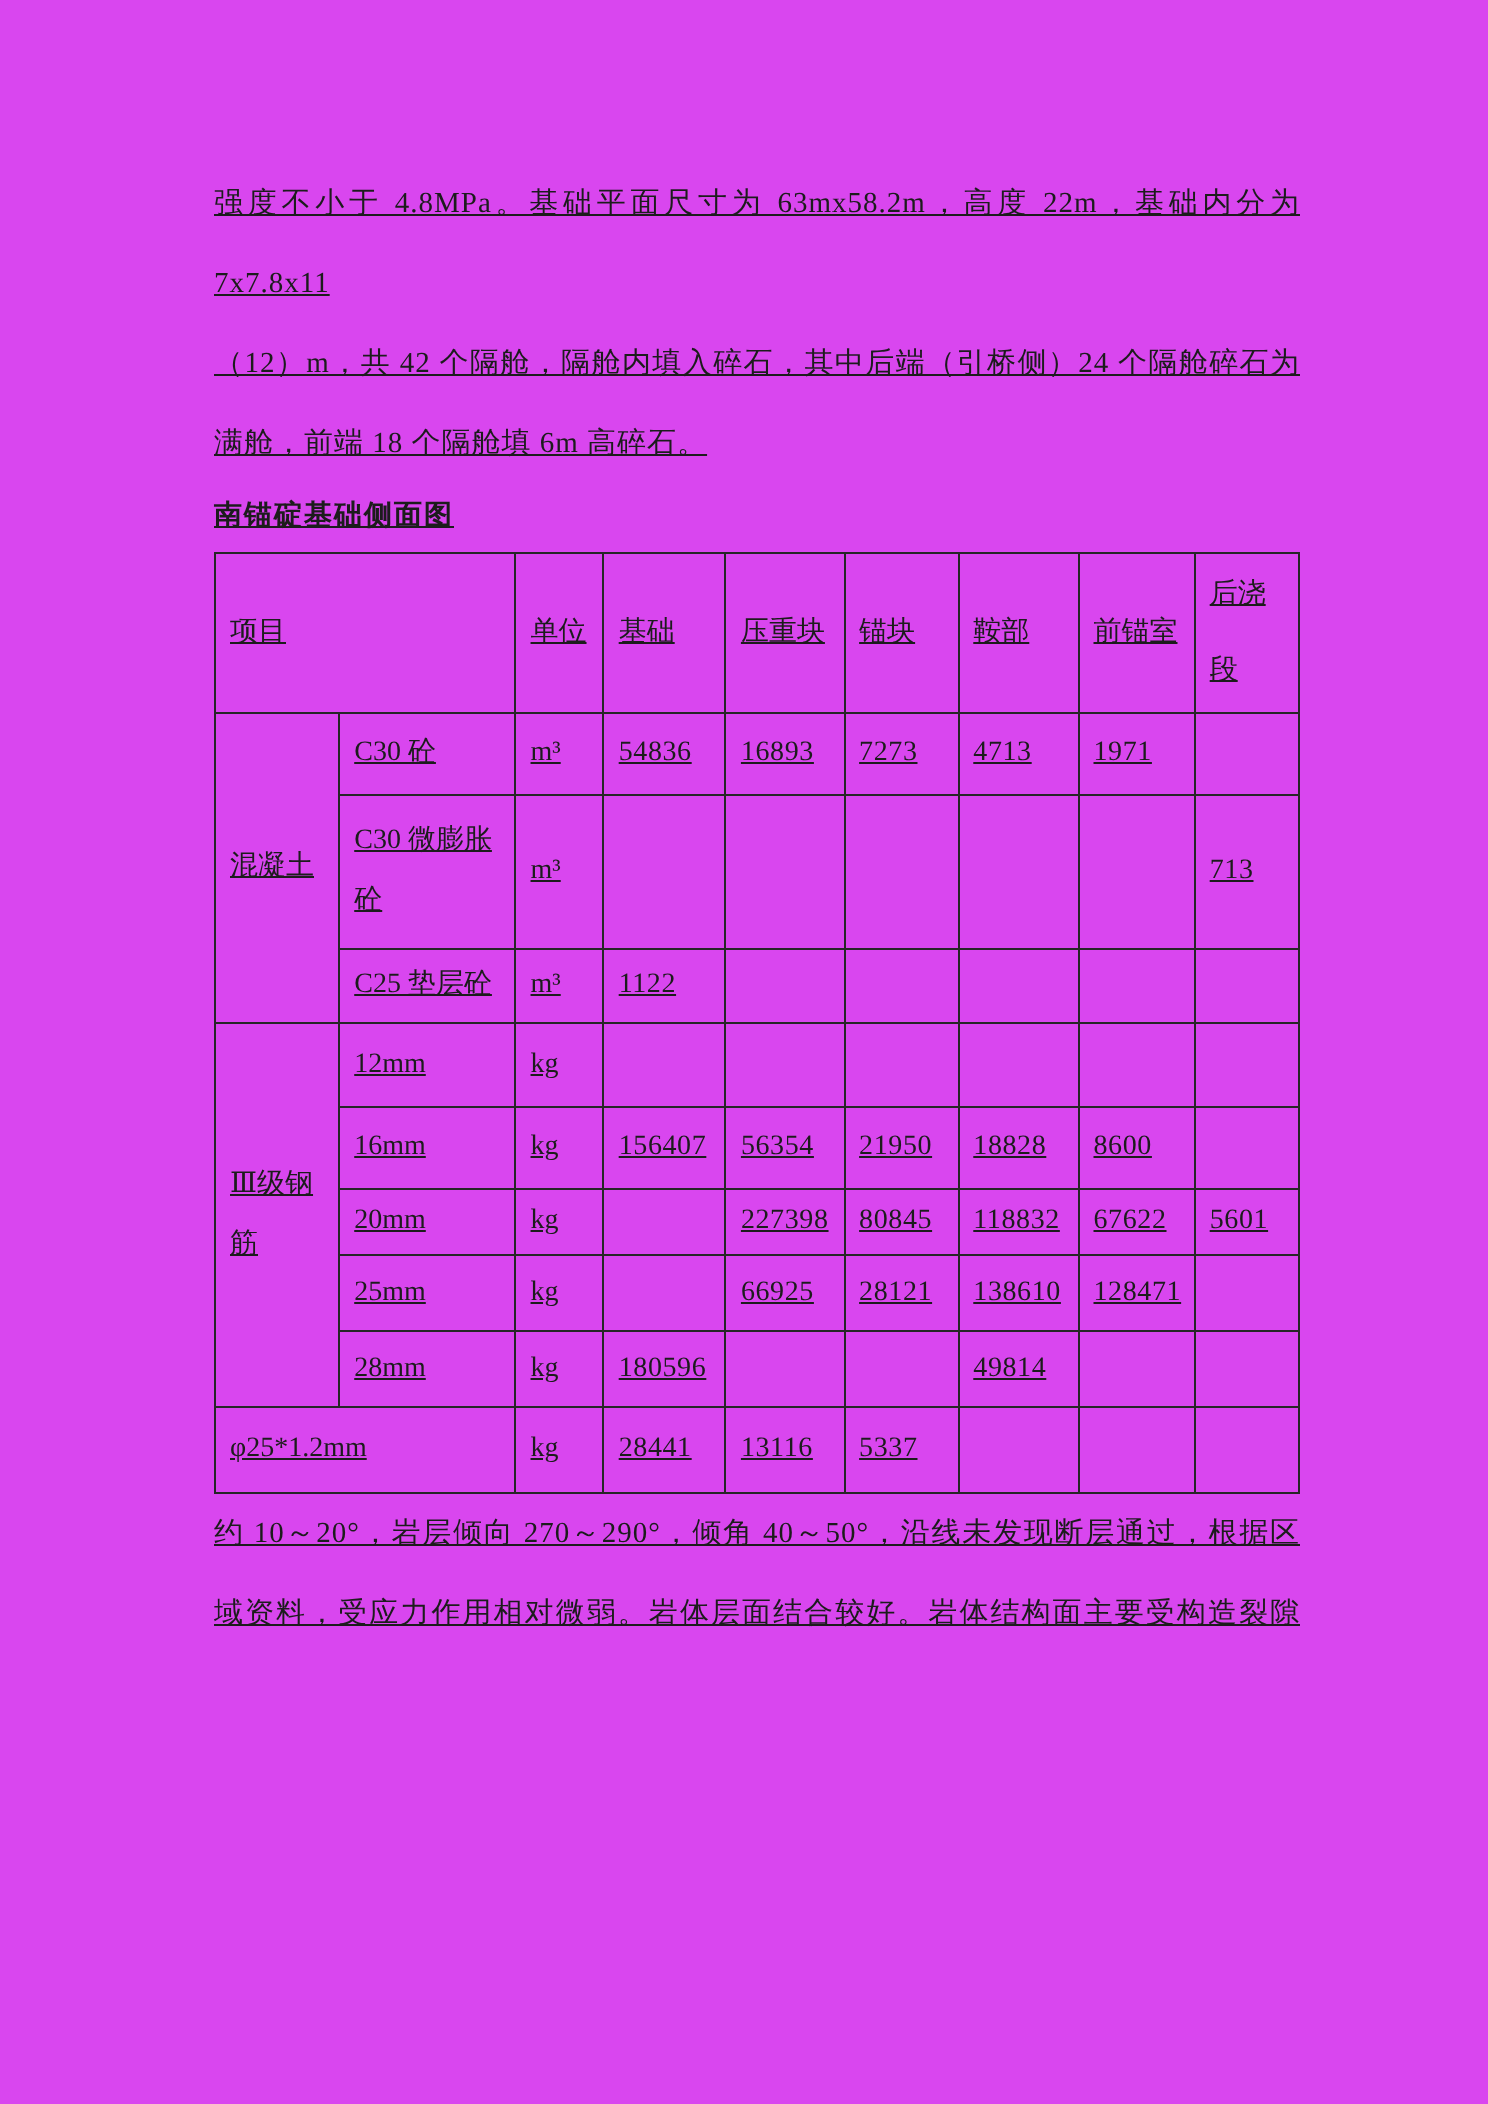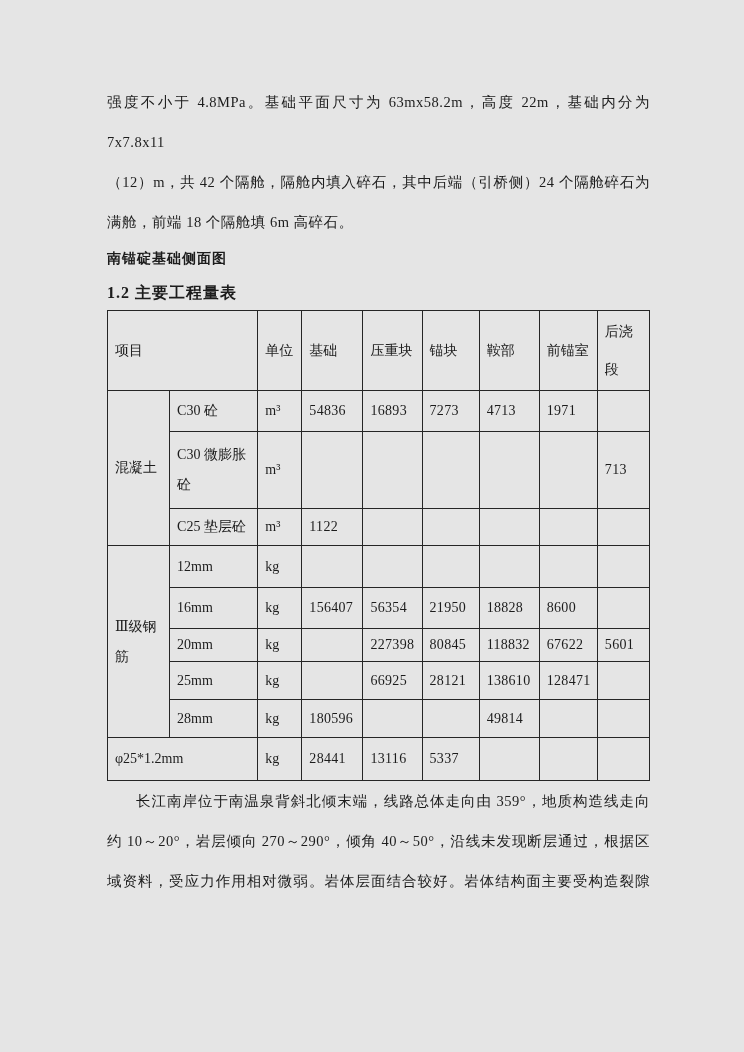--- a/index.html
+++ b/index.html
@@ -1,23 +1,24 @@
 <!DOCTYPE html>
 <html><head>
 <meta charset="utf-8">
 <style>
   html,body { margin:0; padding:0; background:#ffffff; }
   .page {
     position: relative;
     width: 744px;
     height: 1052px;
-    background: #e5e5e5;
+    background: #d946ef;
     overflow: hidden;
     font-family: "Liberation Serif", "DejaVu Serif", serif;
     color: #1c1c1c;
+    text-decoration: underline;
   }
   .content {
     margin-left: 107px;
     width: 543px;
     padding-top: 82px;
   }
   .bodyline {
     font-size: 14.5px;
     line-height: 40px;
     letter-spacing: 0.5px;
@@ -93,21 +94,20 @@
   <div class="content">
 
     <div>
       <div class="bodyline jl">强度不小于 4.8MPa。基础平面尺寸为 63mx58.2m，高度 22m，基础内分为 7x7.8x11</div>
       <div class="bodyline jl">（12）m，共 42 个隔舱，隔舱内填入碎石，其中后端（引桥侧）24 个隔舱碎石为</div>
       <div class="bodyline">满舱，前端 18 个隔舱填 6m 高碎石。</div>
     </div>
 
     <div class="h-caption">南锚碇基础侧面图</div>
 
-    <div class="h-sec">1.2 主要工程量表</div>
 
     <table class="qtable">
       <colgroup>
         <col style="width:62px">
           <col style="width:88px">
           <col style="width:44px">
         <col style="width:61px">
           <col style="width:59px">
           <col style="width:57px">
         <col style="width:60px">
@@ -218,19 +218,18 @@
             <td class="td-val"></td>
             <td class="td-val"></td>
             <td class="td-val"></td>
           </tr>
         </tbody>
     </table>
 
 
 
     <div>
-      <div class="bodyline jl indent2">长江南岸位于南温泉背斜北倾末端，线路总体走向由 359°，地质构造线走向</div>
       <div class="bodyline jl">约 10～20°，岩层倾向 270～290°，倾角 40～50°，沿线未发现断层通过，根据区</div>
       <div class="bodyline jl">域资料，受应力作用相对微弱。岩体层面结合较好。岩体结构面主要受构造裂隙</div>
     </div>
 
   </div>
 </div>
 
 </body></html>

